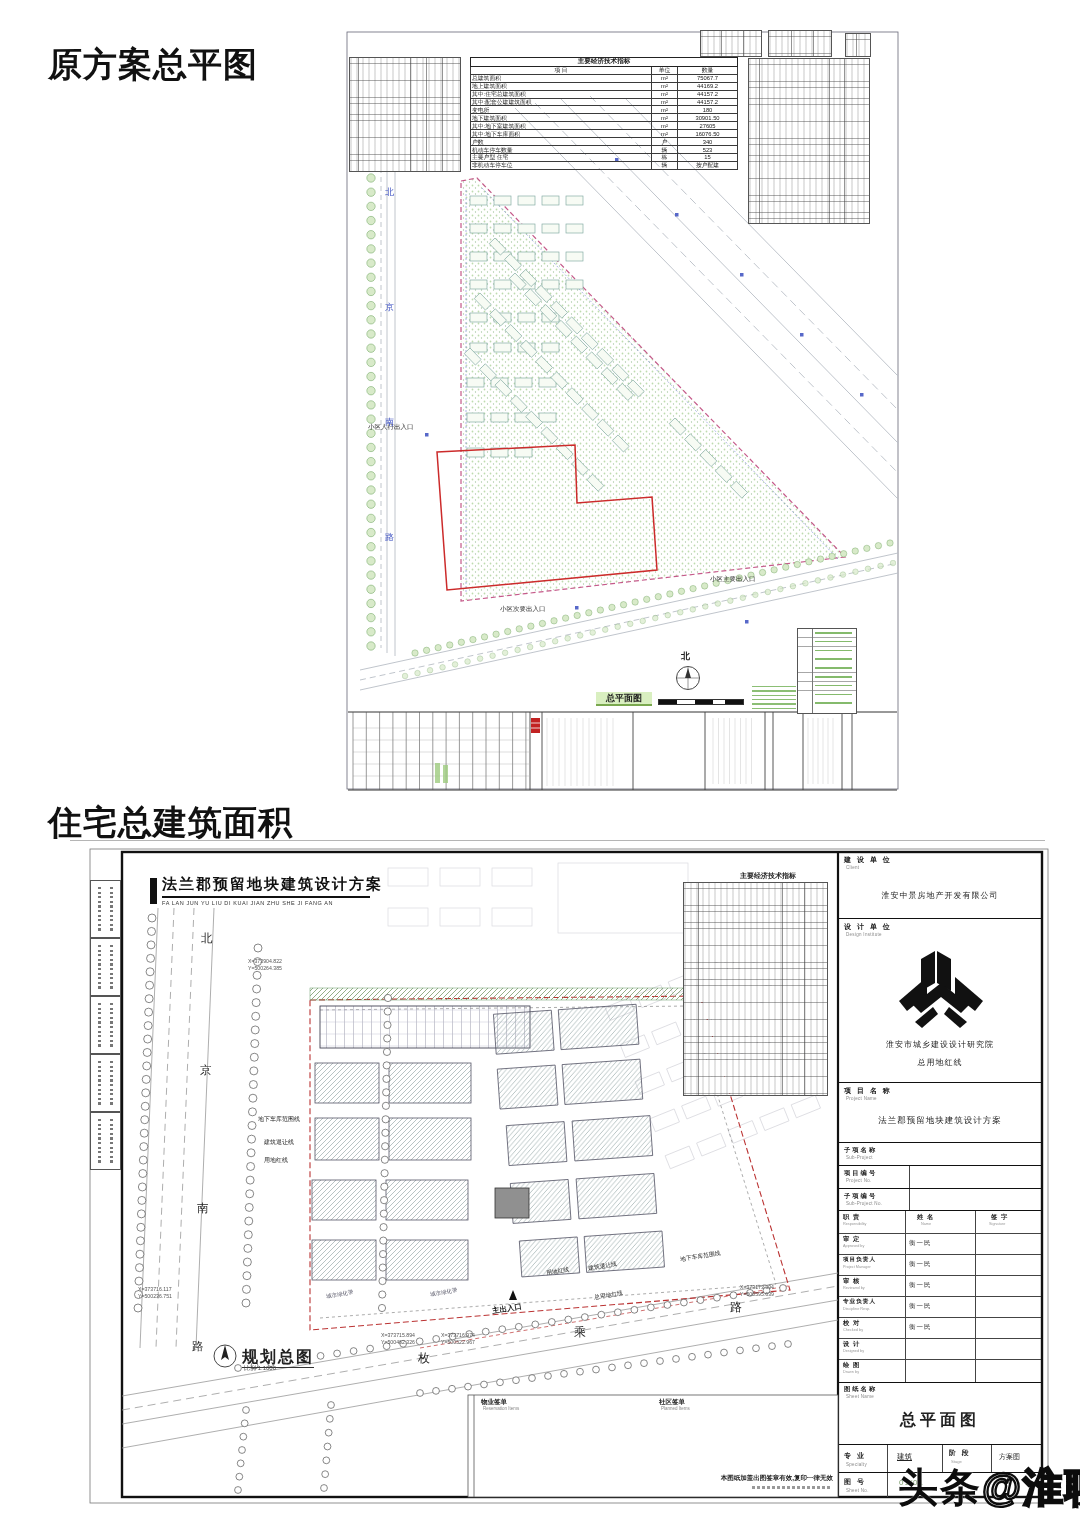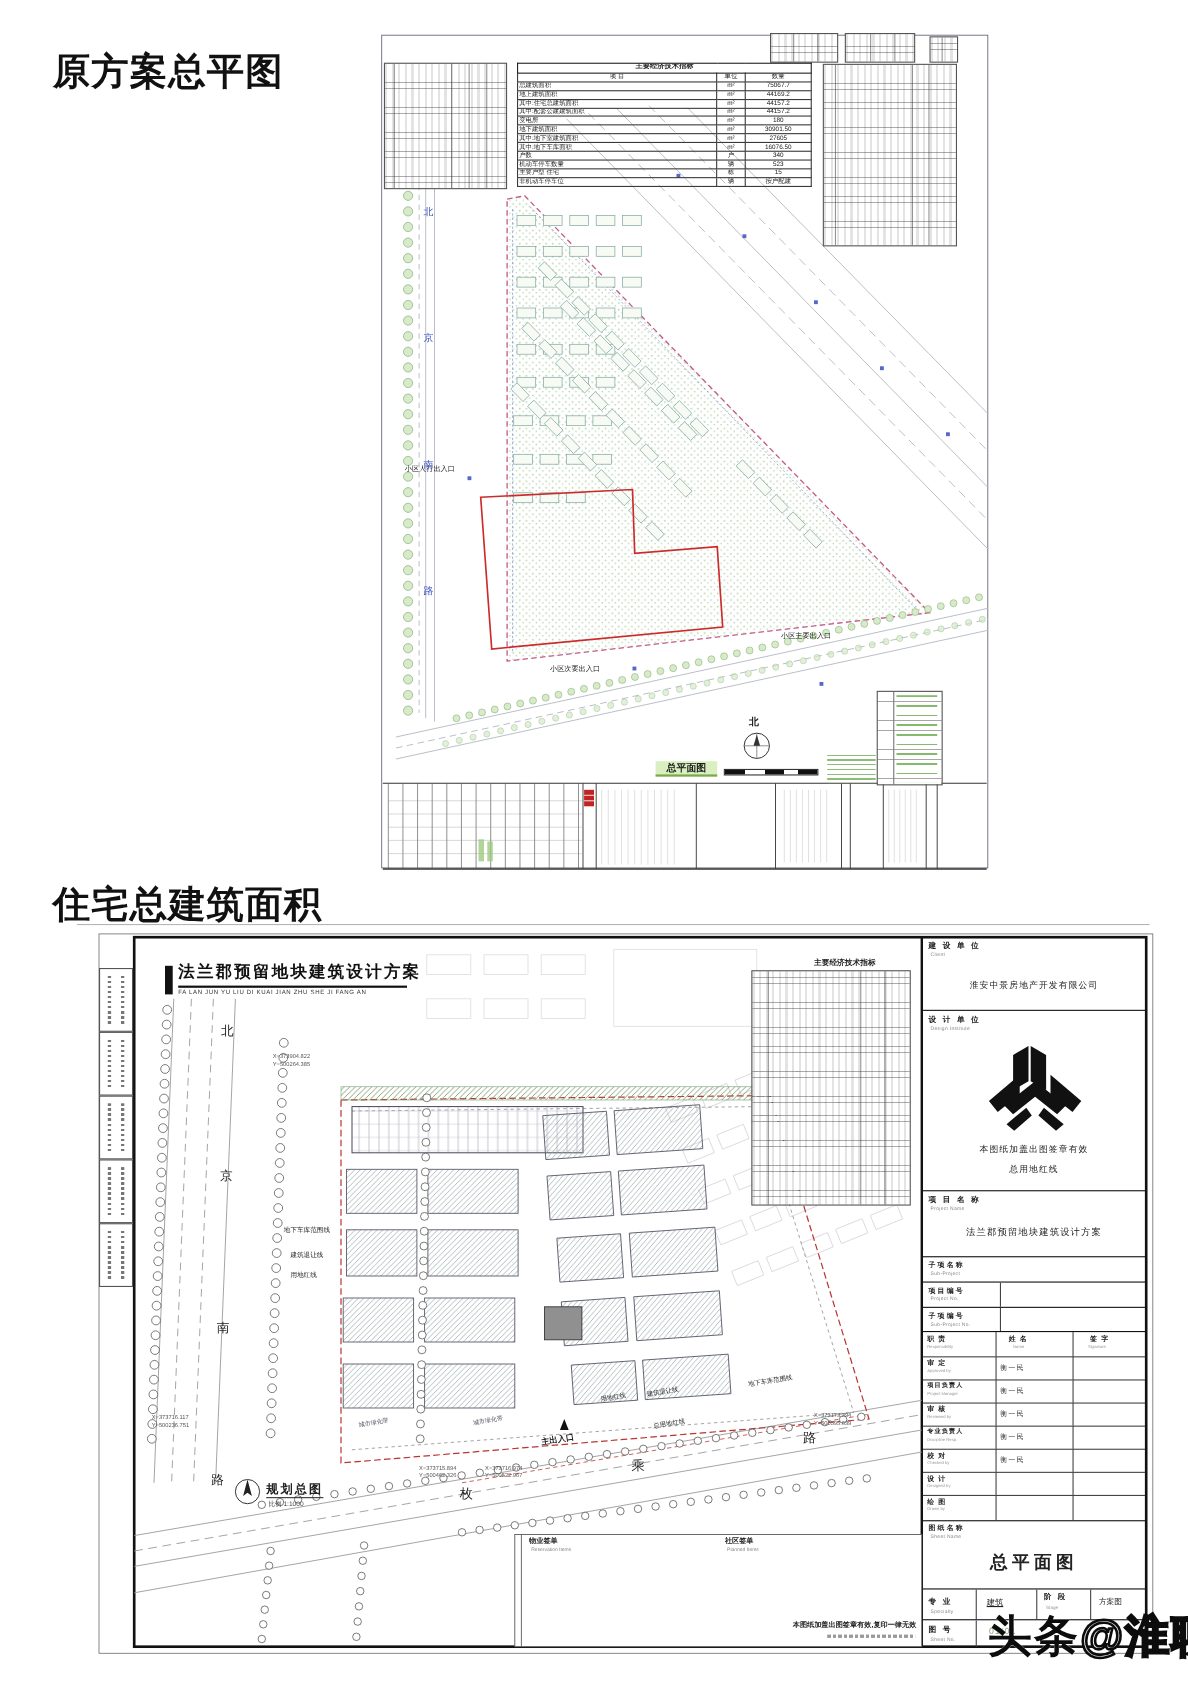--- a/index.html
+++ b/index.html
@@ -872,21 +872,21 @@
   <div class="lbl" style="left:176px;top:291px;font-size:6px;">建筑退让线</div>
   <div class="lbl" style="left:176px;top:309px;font-size:6px;">用地红线</div>
   <div class="lbl" style="left:458px;top:420px;font-size:5.8px;transform:rotate(-9deg);">用地红线</div>
   <div class="lbl" style="left:500px;top:415px;font-size:5.8px;transform:rotate(-9deg);">建筑退让线</div>
   <div class="lbl" style="left:592px;top:405px;font-size:5.8px;transform:rotate(-9deg);">地下车库范围线</div>
   <div class="lbl" style="left:506px;top:444px;font-size:5.8px;transform:rotate(-9deg);">总用地红线</div>
   <div class="lbl" style="left:238px;top:443px;font-size:5.5px;color:#556;transform:rotate(-10deg);">城市绿化带</div>
   <div class="lbl" style="left:342px;top:441px;font-size:5.5px;color:#556;transform:rotate(-10deg);">城市绿化带</div>
   <div class="lbl" style="left:404px;top:457px;font-size:7.5px;font-weight:bold;transform:rotate(-9deg);">主出入口</div>
 
-  <div class="lbl" style="left:154px;top:500px;font-size:11px;font-weight:bold;letter-spacing:2px;border-bottom:1.5px solid #333;padding-bottom:1px;">规划总图</div>
+  <div class="lbl" style="left:154px;top:500px;font-size:16px;font-weight:bold;letter-spacing:2px;border-bottom:1.5px solid #333;padding-bottom:1px;">规划总图</div>
   <div class="lbl" style="left:156px;top:517px;font-size:6px;color:#444;">比例 1:1000</div>
 
   <div class="coord" style="left:160px;top:110px;"><span>X=373904.822</span><br><span>Y=500264.385</span></div>
   <div class="coord" style="left:50px;top:438px;"><span>X=373716.117</span><br><span>Y=500236.751</span></div>
   <div class="coord" style="left:293px;top:484px;"><span>X=373715.894</span><br><span>Y=500462.326</span></div>
   <div class="coord" style="left:353px;top:484px;"><span>X=373716.974</span><br><span>Y=500522.967</span></div>
   <div class="coord" style="left:652px;top:436px;"><span>X=373173.394</span><br><span>Y=500595.639</span></div>
 
   <div class="lbl" style="left:393px;top:550px;font-size:6.5px;font-weight:bold;">物业签单</div>
   <div class="lbl" style="left:395px;top:559px;font-size:4.5px;color:#888;">Reservation Items</div>
@@ -913,21 +913,21 @@
       <g fill="#111">
         <polygon points="30,16 44,8 44,40 30,48"></polygon>
         <polygon points="46,8 60,16 60,48 46,40"></polygon>
         <polygon points="8,58 36,34 36,52 16,68"></polygon>
         <polygon points="92,58 64,34 64,52 84,68"></polygon>
         <polygon points="50,40 78,62 70,70 50,54 30,70 22,62"></polygon>
         <polygon points="58,64 76,79 69,85 53,71"></polygon>
         <polygon points="42,64 24,79 31,85 47,71"></polygon>
       </g>
     </svg>
-    <span class="tb-val" style="top:120px;">本图纸加盖出图签章有效</span>
+    <span class="tb-val" style="top:120px;">淮安市城乡建设设计研究院</span>
     <span class="tb-val" style="top:138px;">总用地红线</span>
   </div>
   <div class="tb-cell" style="left:751px;top:235px;width:202px;height:60px;">
     <span class="tb-lab">项 目 名 称</span>
     <span class="tb-en">Project Name</span>
     <span class="tb-val" style="top:32px;font-size:8.5px;">法兰郡预留地块建筑设计方案</span>
   </div>
   <div class="tb-cell" style="left:751px;top:295px;width:202px;height:23px;">
     <span class="tb-lab" style="font-size:6.3px;">子项名称</span>
     <span class="tb-en" style="top:12px;">Sub-Project</span>

